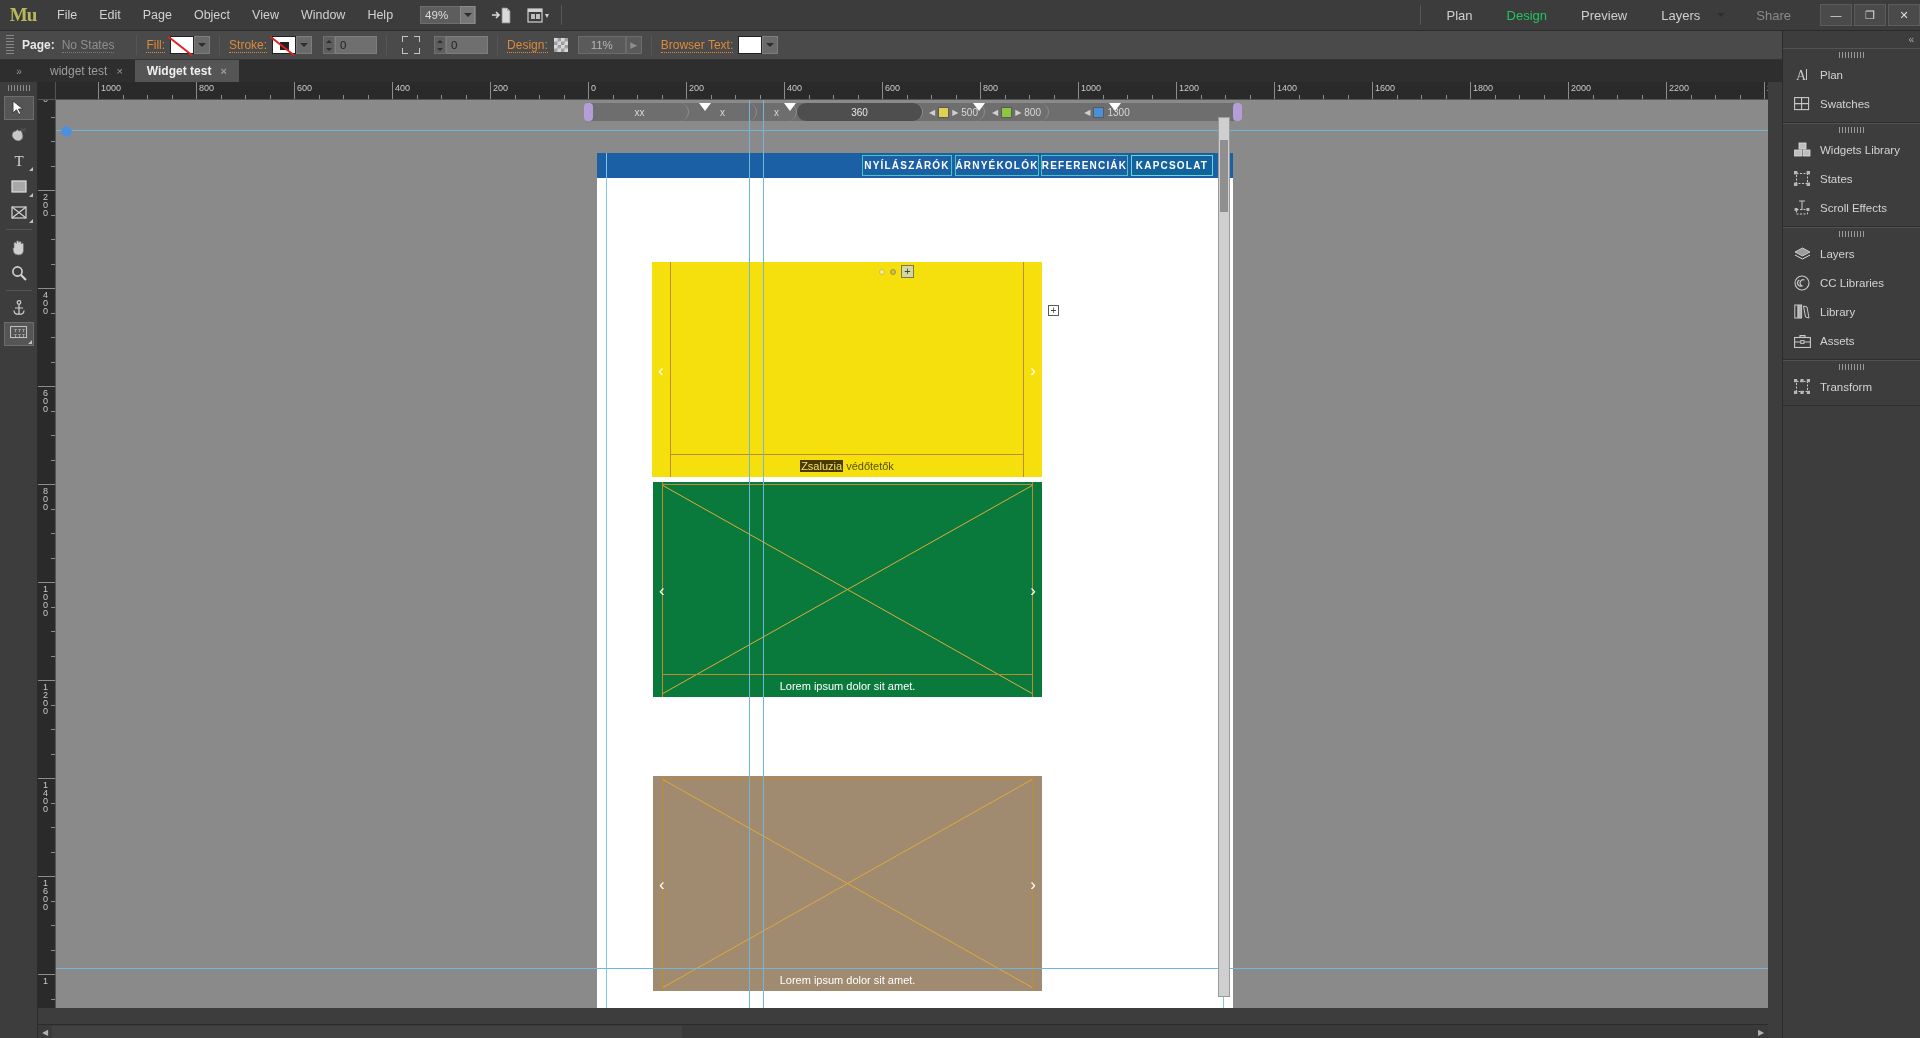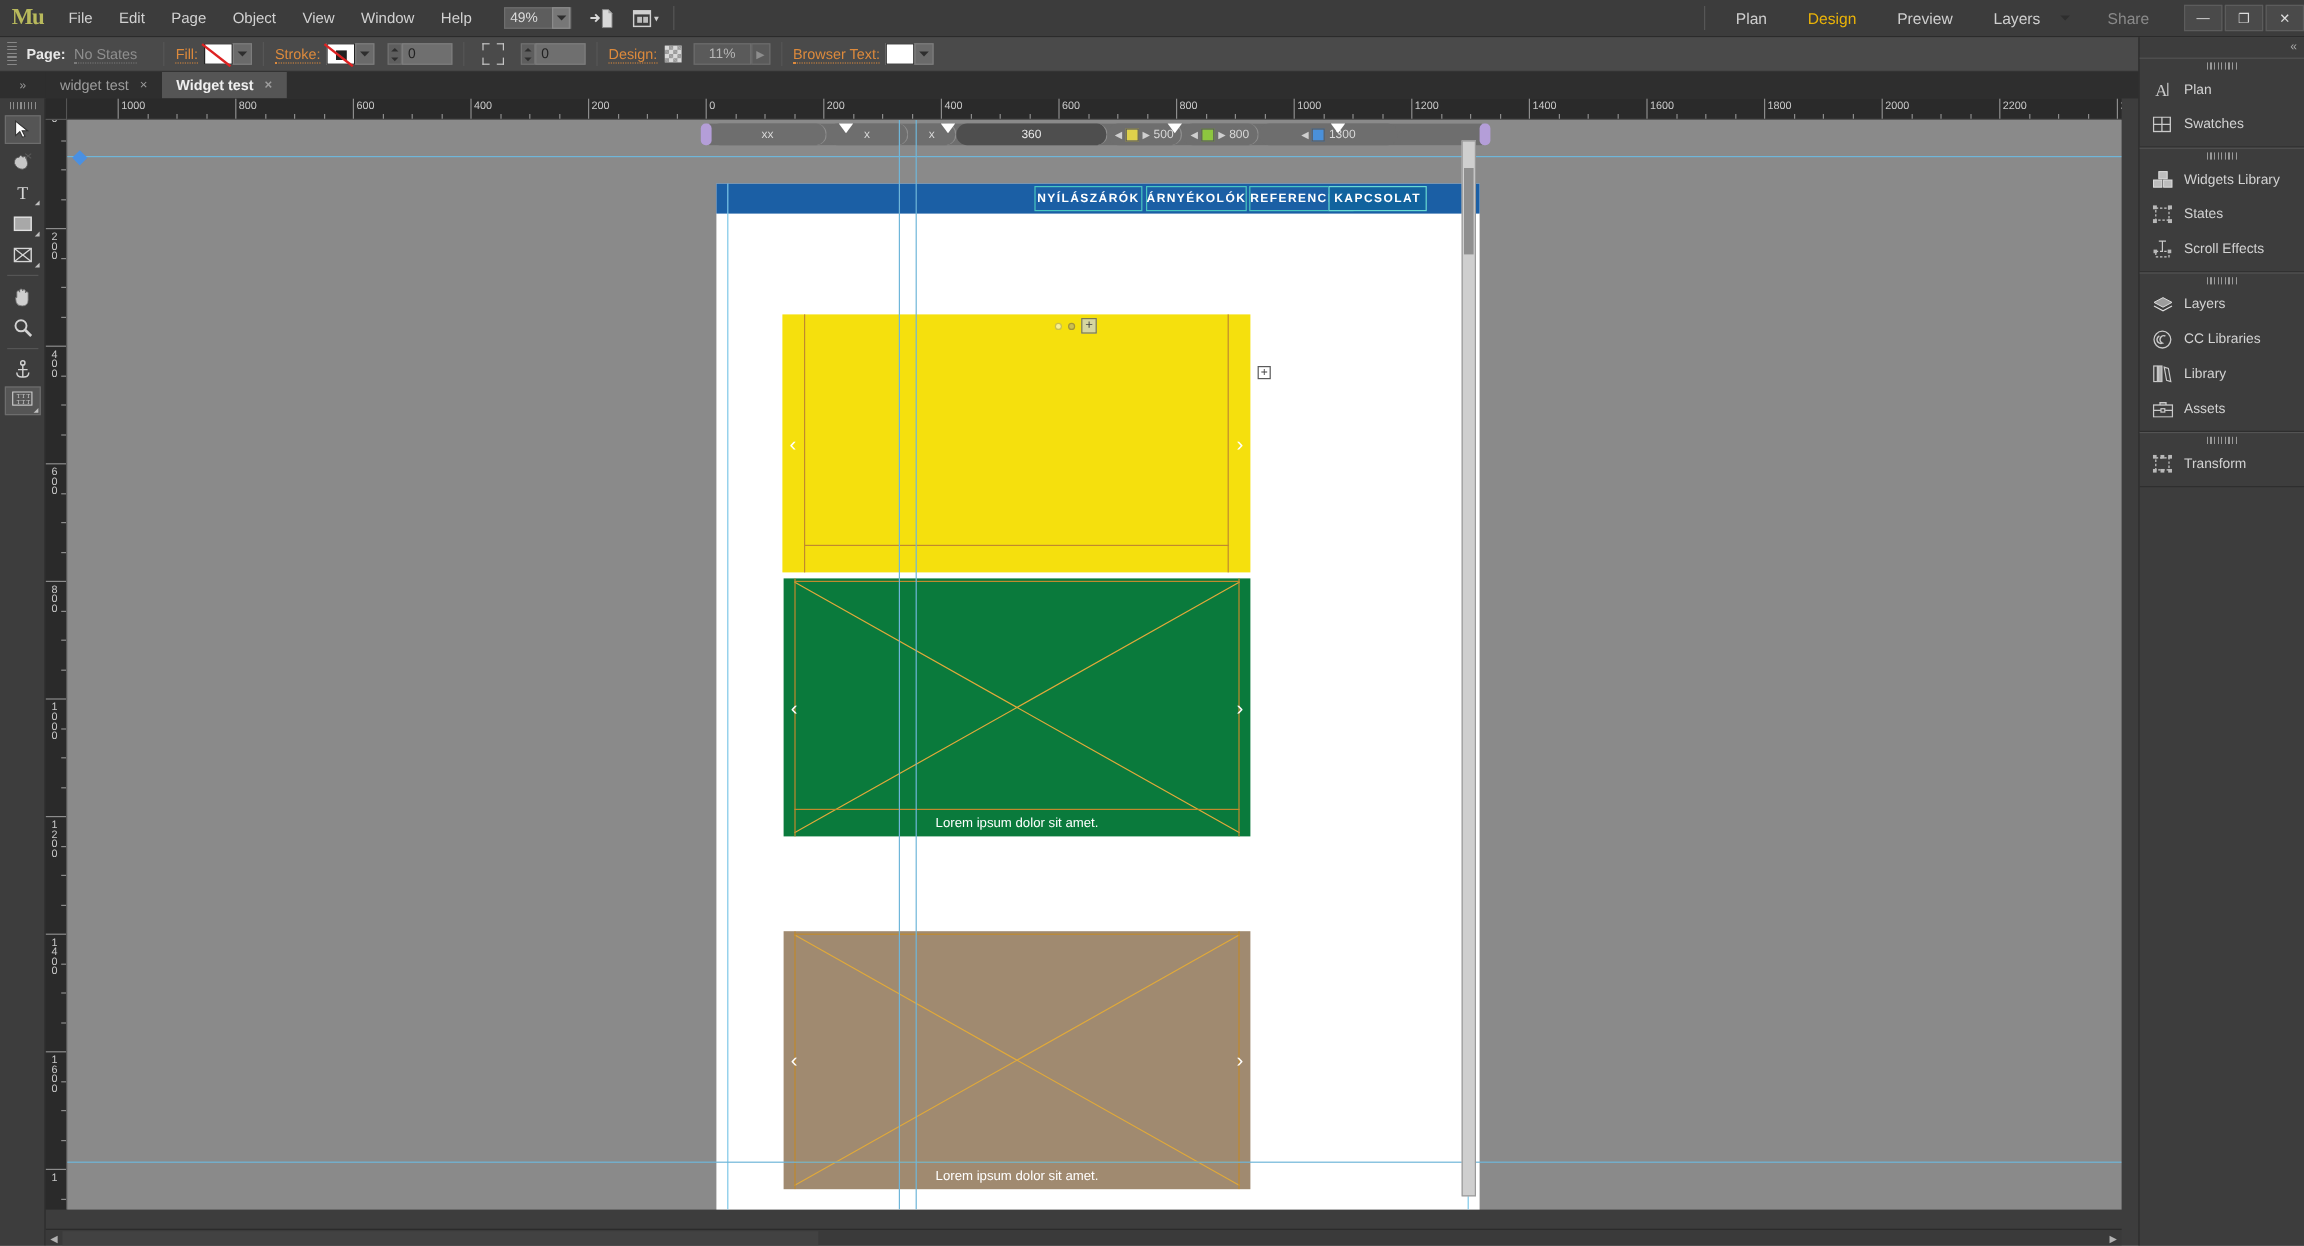--- a/index.html
+++ b/index.html
@@ -34,21 +34,21 @@
     position:absolute; right:0; top:-1px; width:15px; height:18px;
     background:#777; border:1px solid #8a8a8a;
     display:flex; align-items:center; justify-content:center;
   }
   .tri-d { width:0;height:0;border-left:4px solid transparent;border-right:4px solid transparent;border-top:4px solid #2e2e2e; }
   .tb-ico { margin-left:12px; width:26px; height:20px; display:flex; align-items:center; justify-content:center; }
   .sep-v { width:1px; height:20px; background:#565656; margin:0 9px; }
 
   .topright { margin-left:auto; display:flex; align-items:center; height:31px; }
   .tr-item { padding:0 17px; font-size:13px; color:#cfcfcf; line-height:31px; cursor:default; }
-  .tr-item.active { color:#eab308; }
+  .tr-item.active { color:#22c55e; }
   .tr-item.dim { color:#8a8a8a; }
   .winbtns { display:flex; margin-left:10px; }
   .winbtn { width:32px; height:22px; background:#4a4a4a; border:1px solid #5c5c5c; margin-left:2px;
             display:flex; align-items:center; justify-content:center; color:#ddd; font-size:11px; }
 
   
   .ctrlbar {
     position:absolute; left:0; top:31px; width:1920px; height:29px;
     background:#4a4a4a; border-bottom:1px solid #333;
     display:flex; align-items:center; padding-left:6px;
@@ -550,34 +550,37 @@
       <div class="bp-handle" style="left:382px"></div>
       <div class="bp-handle" style="left:518px"></div>
     </div>
 
     <div class="page">
 
       <div class="navbar">
         <div class="navitem" style="left:265px;width:90px">NYÍLÁSZÁRÓK</div>
         <div class="navitem" style="left:358px;width:84px">ÁRNYÉKOLÓK</div>
         <div class="navitem" style="left:444px;width:87px">REFERENCIÁK</div>
-        <div class="navitem on" style="left:510px;width:82px">KAPCSOLAT</div>
+        <div class="navitem on" style="left:534px;width:82px">KAPCSOLAT</div>
       </div>
 
       <div class="slide" style="left:55px;top:109px;width:390px;height:215px;background:#f5e00d">
         <div class="frameline" style="left:18px;top:0;width:1px;height:215px"></div>
         <div class="frameline" style="right:18px;top:0;width:1px;height:215px"></div>
         <div class="frameline" style="left:18px;bottom:22px;right:18px;height:1px"></div>
         <div class="arrow" style="left:6px">‹</div>
         <div class="arrow" style="right:6px">›</div>
         <div style="position:absolute;left:227px;top:3px;display:flex;align-items:center;gap:5px">
           <span class="dot" style="background:#f7ef98;border:1px solid #c9bf4e"></span>
           <span class="dot" style="background:#cbbf52;border:1px solid #a39438"></span>
           <span class="plusbtn">+</span>
         </div>
+        <div class="cap">
+          <span style="background:#4a3a00;color:#f0e070;padding:0 1px">Zsaluzia</span><span style="color:#5a5000"> védőtetők</span>
+        </div>
       </div>
       <div class="handle-sq" style="left:451px;top:152px">+</div>
 
       <div class="slide" style="left:56px;top:329px;width:389px;height:215px;background:#0a7a3c">
         <svg class="xcross" viewBox="0 0 389 215" preserveAspectRatio="none">
           <path d="M9 3 L380 212 M380 3 L9 212" stroke="#e0a93a" stroke-width="1" vector-effect="non-scaling-stroke" fill="none"></path>
         </svg>
         <div class="frameline" style="left:9px;top:0;width:1px;height:215px"></div>
         <div class="frameline" style="right:9px;top:0;width:1px;height:215px"></div>
         <div class="frameline" style="left:9px;top:2px;right:9px;height:1px"></div>

